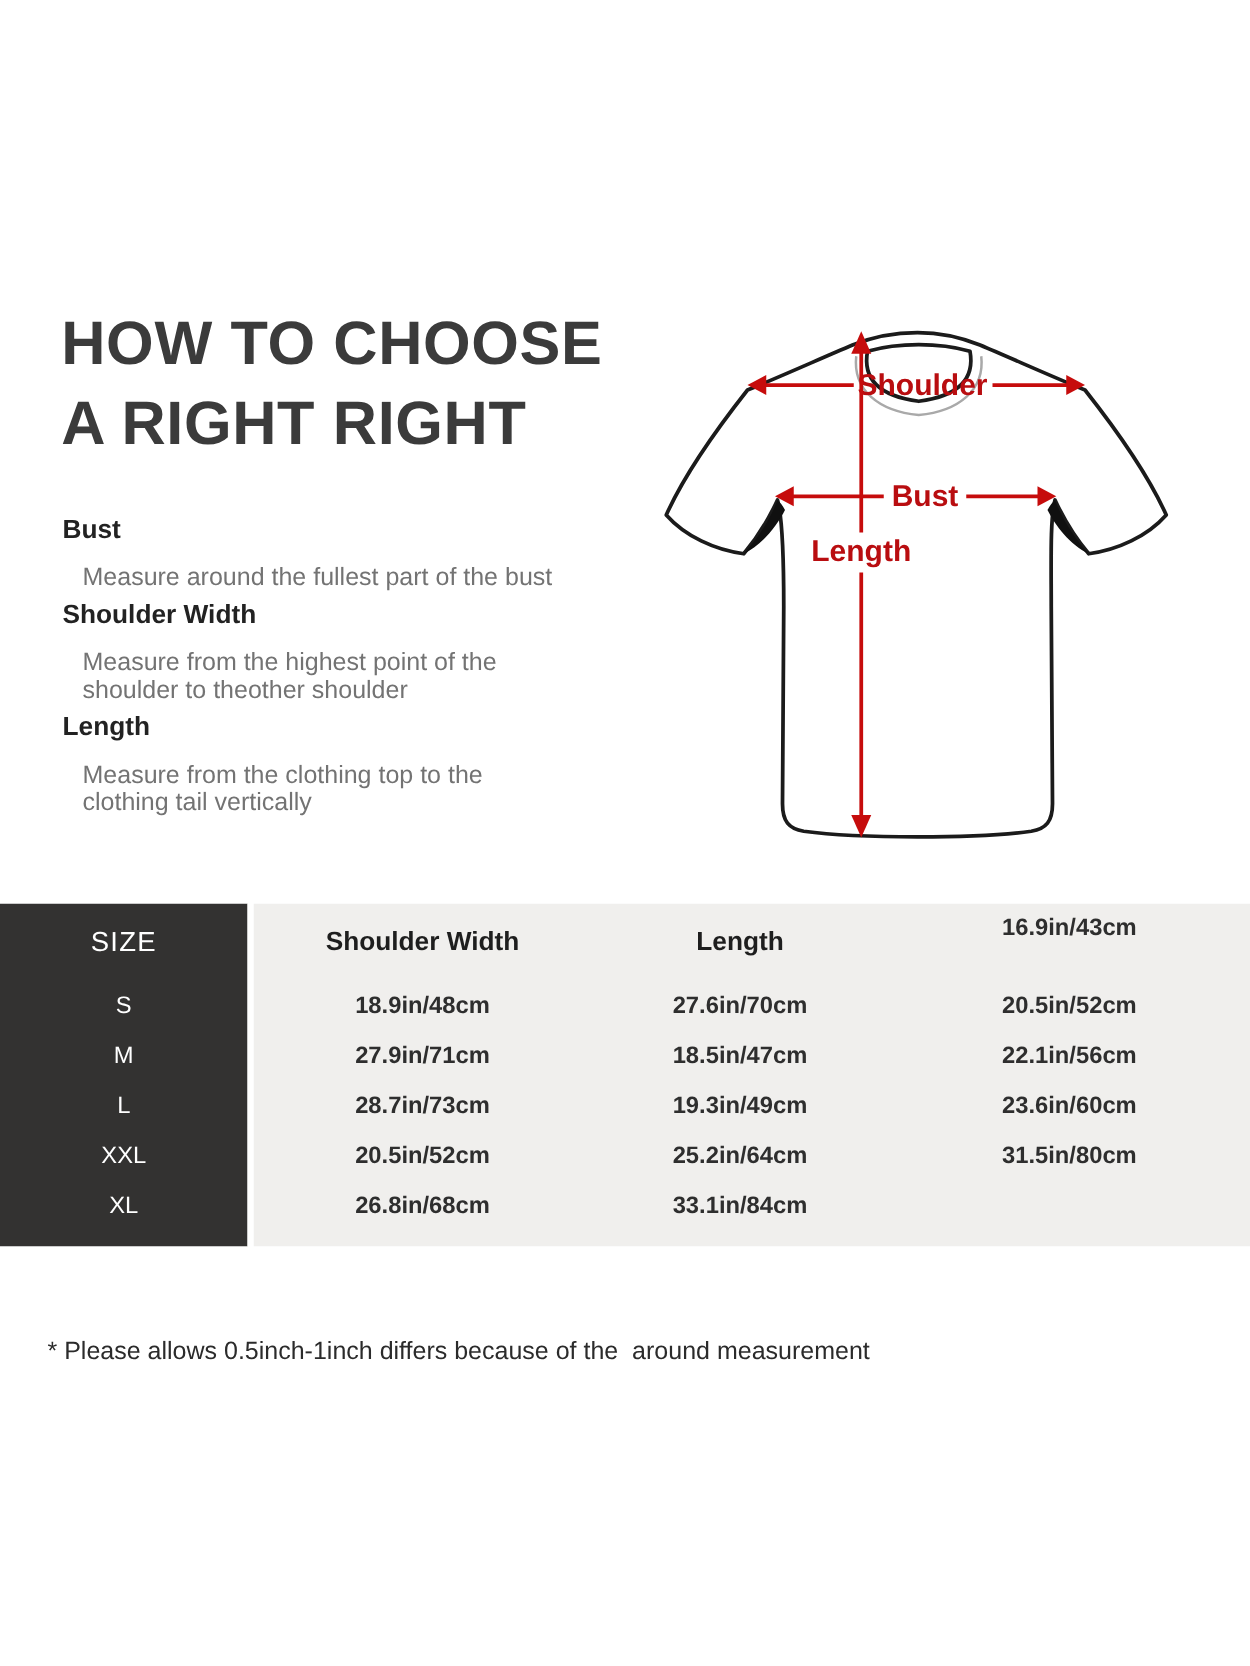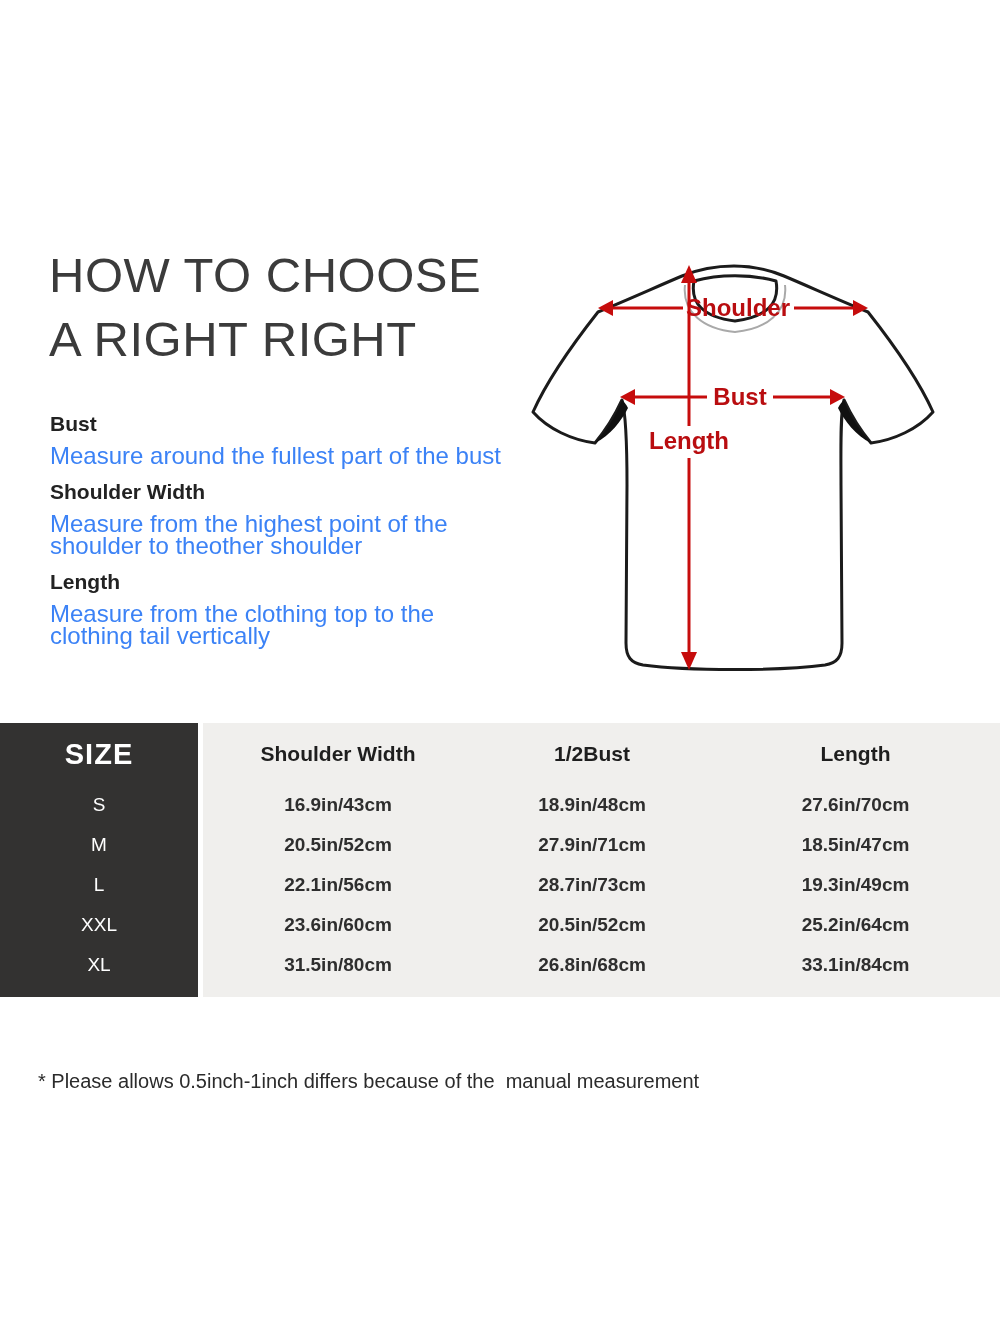--- a/index.html
+++ b/index.html
@@ -13,41 +13,41 @@
     overflow: hidden;
   }
 
   
   .title {
     position: absolute;
     left: 49px;
     top: 243px;
     font-size: 49px;
     line-height: 64px;
-    font-weight: normal;
+    font-weight: bold;
     letter-spacing: 0.5px;
     color: #3b3b3b;
   }
 
   
   .guide-sec { position: absolute; left: 50px; }
   .guide-sec.sec-0 { top: 412px; }
   .guide-sec.sec-1 { top: 480px; }
   .guide-sec.sec-2 { top: 570px; }
   .guide-term {
     margin: 0 0 9px 0;
     font-size: 21px;
     font-weight: bold;
     color: #222222;
   }
   .guide-desc {
-    margin: 0;
-    font-size: 24px;
+    margin: 16px;
+    font-size: 20px;
     line-height: 21.5px;
-    color: #3b82f6;
+    color: #737373;
     white-space: pre-line;
   }
 
   
   .shirt-svg {
     position: absolute;
     left: 510px;
     top: 250px;
     width: 450px;
     height: 440px;
@@ -72,22 +72,22 @@
   .size-col {
     width: 198px;
     background: #333231;
     color: #ffffff;
     text-align: center;
     padding-bottom: 12px;
   }
   .size-col .hdr {
     height: 62px;
     line-height: 62px;
-    font-size: 29px;
-    font-weight: bold;
+    font-size: 22px;
+    font-weight: normal;
     letter-spacing: 1px;
   }
   .size-col .cell {
     height: 40px;
     line-height: 40px;
     font-size: 19px;
   }
   .col-gap { width: 5px; background: #ffffff; }
   .data-col {
     flex: 1;
@@ -206,21 +206,20 @@
       <div class="hdr">SIZE</div>
       <div class="cell">S</div>
       <div class="cell">M</div>
       <div class="cell">L</div>
       <div class="cell">XXL</div>
       <div class="cell">XL</div>
     </div>
     <div class="col-gap"></div>
     <div class="data-col">
       <div class="hcell">Shoulder Width</div>
-      <div class="hcell">1/2Bust</div>
       <div class="hcell">Length</div>
 
       <div class="dcell">16.9in/43cm</div>
       <div class="dcell">18.9in/48cm</div>
       <div class="dcell">27.6in/70cm</div>
 
       <div class="dcell">20.5in/52cm</div>
       <div class="dcell">27.9in/71cm</div>
 
       <div class="dcell">18.5in/47cm</div>
@@ -232,15 +231,15 @@
 
       <div class="dcell">20.5in/52cm</div>
       <div class="dcell">25.2in/64cm</div>
       <div class="dcell">31.5in/80cm</div>
 
       <div class="dcell">26.8in/68cm</div>
       <div class="dcell">33.1in/84cm</div>
     </div>
   </div>
 
-  <div class="footnote">* Please allows 0.5inch-1inch differs because of the  manual measurement</div>
+  <div class="footnote">* Please allows 0.5inch-1inch differs because of the  around measurement</div>
 
 </div>
 
 </body></html>

